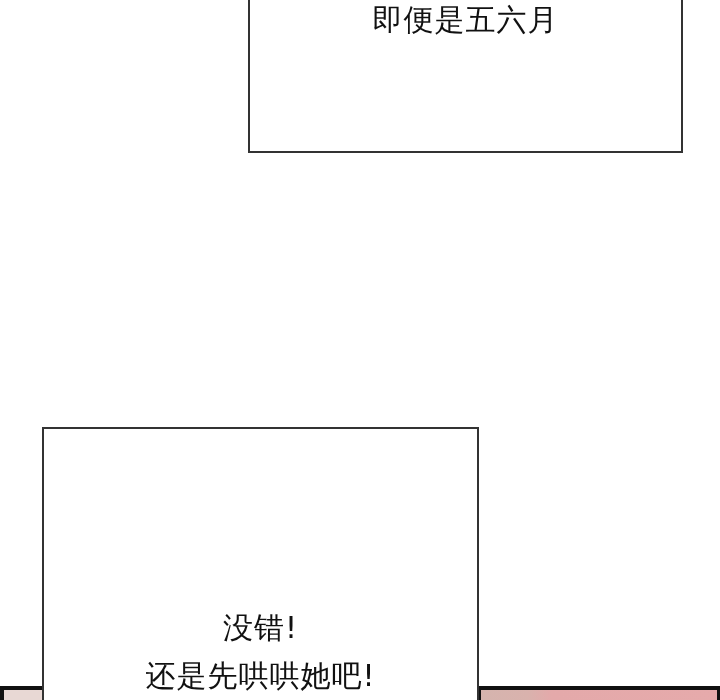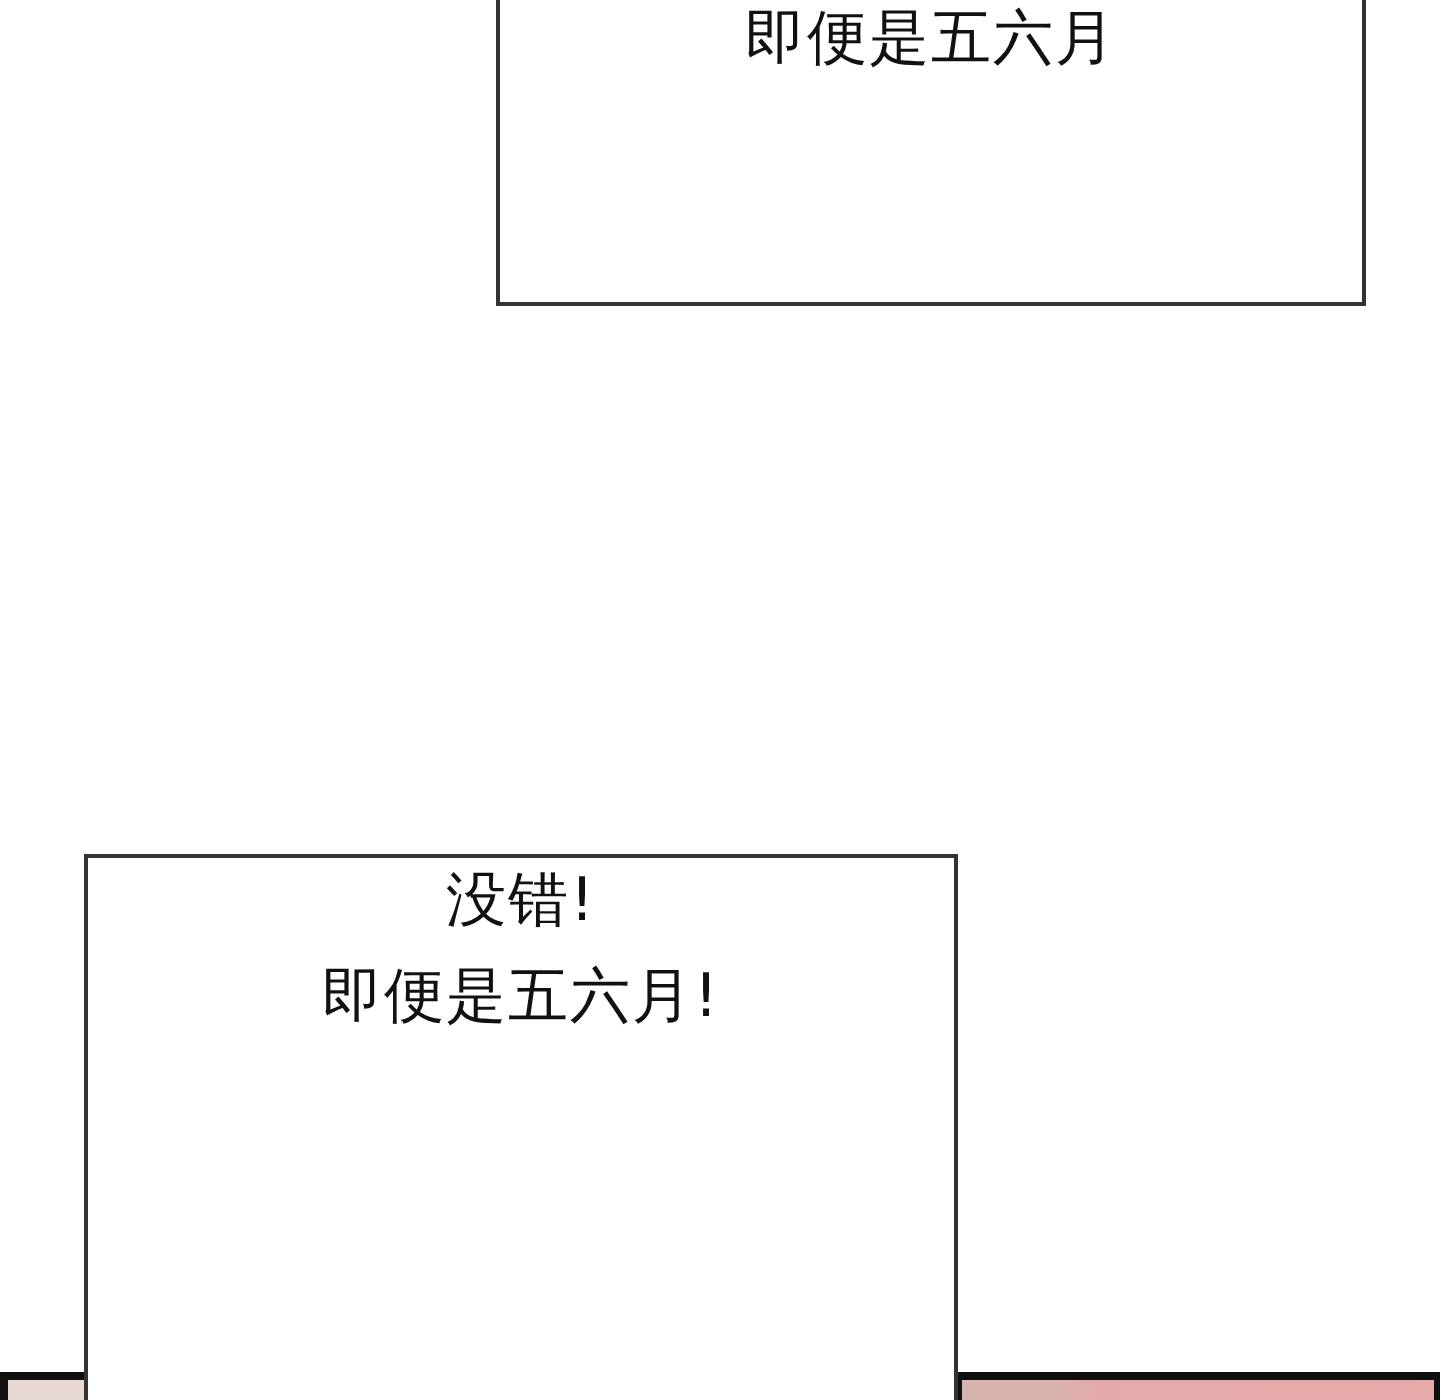--- a/index.html
+++ b/index.html
@@ -1,36 +1,36 @@
 <!DOCTYPE html>
 <html><head>
   <meta charset="utf-8">
   <style>
     html, body { margin:0; padding:0; }
     body { width:720px; height:700px; background:#ffffff; position:relative; overflow:hidden; }
     .panel-strip { position:absolute; left:0; top:686px; width:720px; height:14px; background:#111; }
     .strip-left { position:absolute; left:4px; top:690px; width:40px; height:10px; background:#e8d8d4; }
     .strip-mid { position:absolute; left:44px; top:690px; width:434px; height:10px; background:linear-gradient(90deg,#f6f4f4 0%,#f3f2f2 20%,#e9e7e8 30%,#f1f0f0 45%,#e7e5e6 55%,#f2f1f1 70%,#f5f4f4 100%); }
     .strip-right { position:absolute; left:481px; top:690px; width:236px; height:10px; background:linear-gradient(90deg,#d5b4ae 0%,#d9b2ad 20%,#e4a9aa 30%,#e6aaab 100%); }
-    .box { position:absolute; background:#fff; border:2px solid #333; box-sizing:border-box; display:flex; flex-direction:column; align-items:center; justify-content:flex-start; text-align:center; color:#111; font-family:"DejaVu Sans", sans-serif; font-size:30px; line-height:48px; }
+    .box { position:absolute; background:#fff; border:2px solid #333; box-sizing:border-box; display:flex; flex-direction:column; align-items:center; justify-content:flex-end; text-align:center; color:#111; font-family:"DejaVu Sans", sans-serif; font-size:30px; line-height:48px; }
     .box1 { left:248px; top:-20px; width:435px; height:173px; justify-content:flex-start; padding-top:14px; }
     .box2 { left:42px; top:427px; width:437px; height:273px; padding-top:0; border-bottom:none; }
     .box2 .inner { margin-top:-2px; }
     .line { white-space:nowrap; letter-spacing:1px; }
   </style>
 </head>
 <body>
 
 <div class="box box1">
   <div class="line">即便是五六月</div>
 </div>
 
 <div class="panel-strip"></div>
 <div class="strip-left"></div>
 <div class="strip-mid"></div>
 <div class="strip-right"></div>
 
 <div class="box box2">
   <div class="inner">
     <div class="line">没错!</div>
-    <div class="line">即便是五六月!</div>
+    <div class="line">还是先哄哄她吧!</div>
   </div>
 </div>
 
 </body></html>

